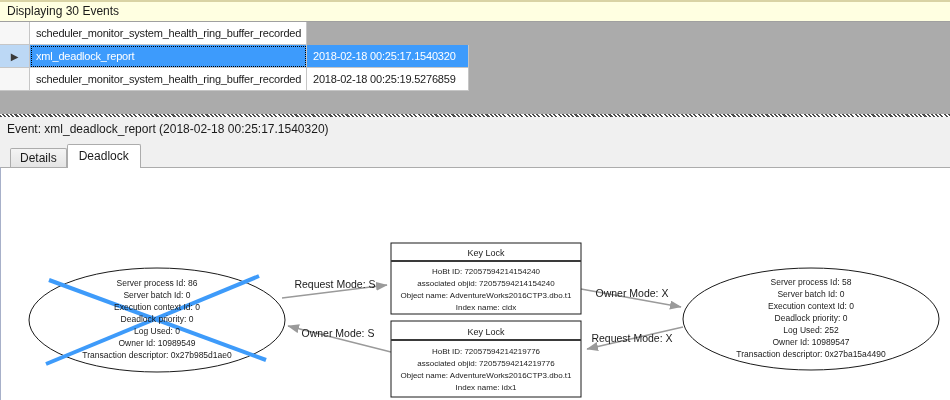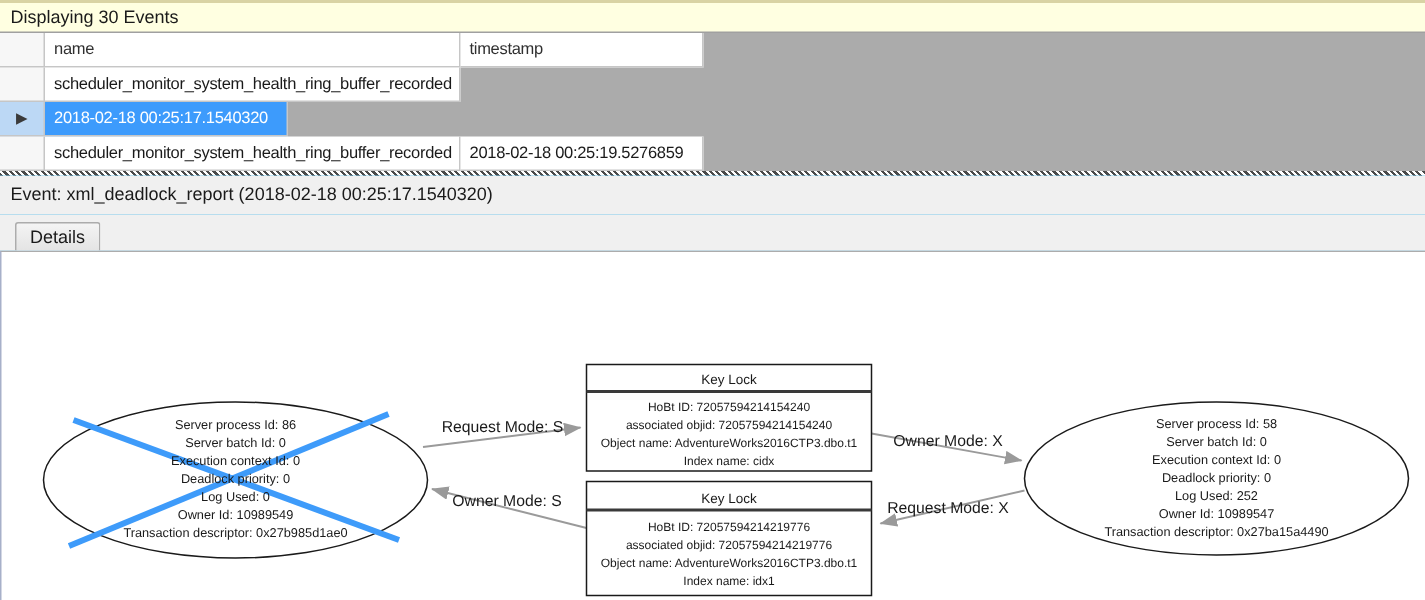--- a/index.html
+++ b/index.html
@@ -71,47 +71,44 @@
   .edge-label{ font-size:10.5px; fill:#1a1a1a; }
 </style>
 </head>
 <body>
 
 <div class="screen">
 
   <div class="info-bar">Displaying 30 Events</div>
 
   <div class="grid">
-    <div class="grid-row header">
-      <div class="sel-cell"></div>
-      <div class="cell name-col">name</div>
-      <div class="cell ts-col">timestamp</div>
-    </div>
     <div class="grid-row">
       <div class="sel-cell"></div>
       <div class="cell name-col">scheduler_monitor_system_health_ring_buffer_recorded</div>
     </div>
     <div class="grid-row selected">
       <div class="sel-cell">
           <span>▶</span>
         </div>
+      <div class="cell name-col">xml_deadlock_report</div>
       <div class="cell ts-col">2018-02-18 00:25:17.1540320</div>
     </div>
     <div class="grid-row">
       <div class="sel-cell"></div>
       <div class="cell name-col">scheduler_monitor_system_health_ring_buffer_recorded</div>
       <div class="cell ts-col">2018-02-18 00:25:19.5276859</div>
     </div>
     <div class="grid-bottom-squiggle"></div>
   </div>
 
   <div class="event-bar">Event: xml_deadlock_report (2018-02-18 00:25:17.1540320)</div>
 
   <div class="tab-strip">
     <div class="tab">Details</div>
+    <div class="tab active">Deadlock</div>
   </div>
 
   <div class="pane">
     <svg width="949" height="232" viewBox="0 0 949 232">
       <defs>
         <marker id="arr" markerWidth="10" markerHeight="8" refX="8.5" refY="3.5" orient="auto">
           <path d="M0,0 L9,3.5 L0,7 z" fill="#9A9A9A"></path>
         </marker>
       </defs>
 

